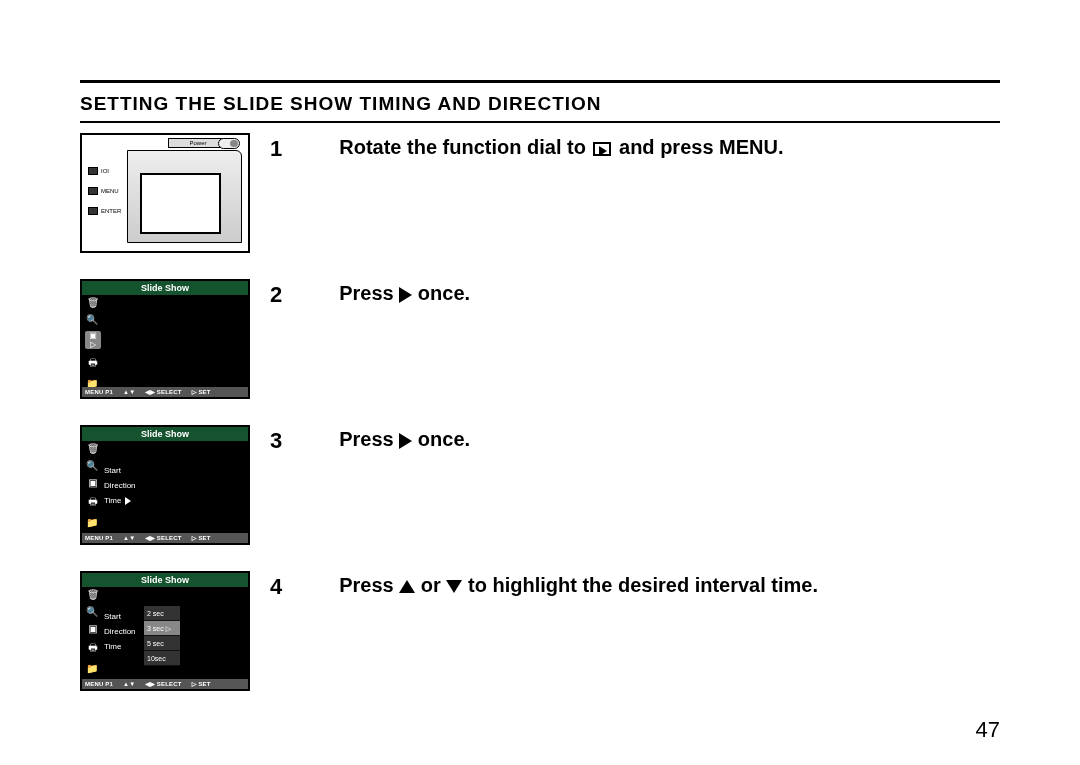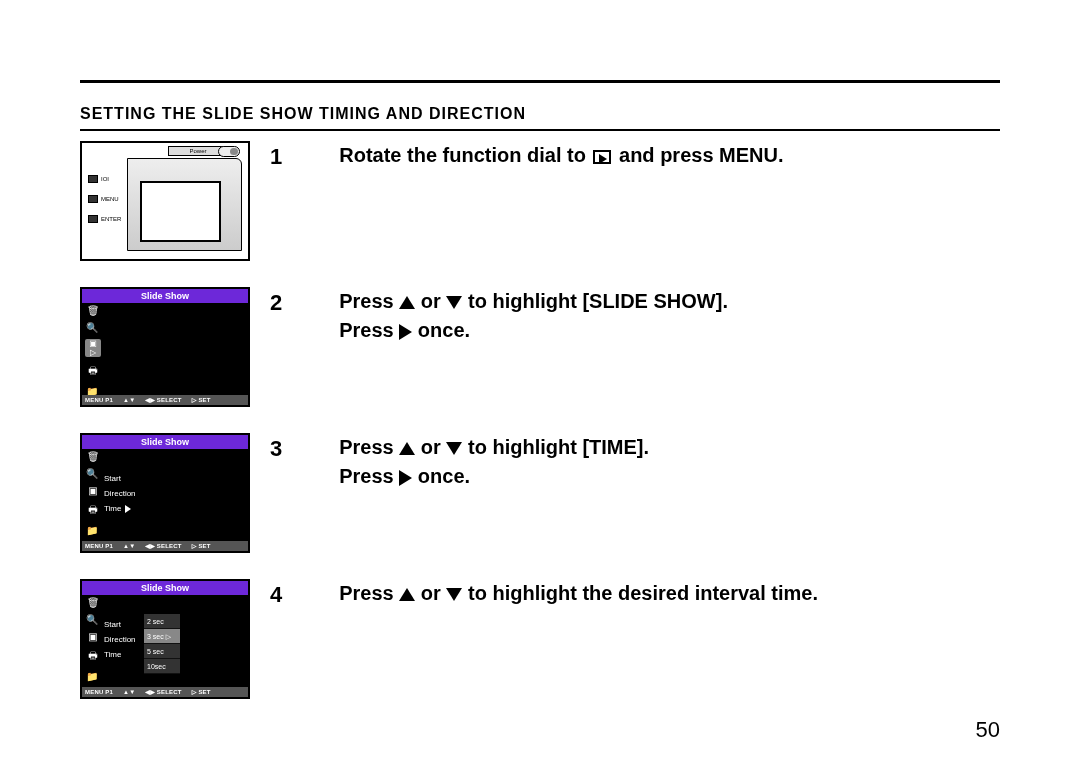--- a/index.html
+++ b/index.html
@@ -11,23 +11,23 @@
     color: #000;
     position: relative;
   }
   .page {
     position: absolute;
     left: 80px; right: 80px; top: 80px; bottom: 40px;
     border-top: 3px solid #000;
   }
   .section-title {
     font-weight: bold;
-    font-size: 16px;
+    font-size: 19px;
     letter-spacing: 1px;
-    margin-top: 22px;
+    margin-top: 10px;
     margin-bottom: 6px;
   }
   .rule { height: 2px; background: #000; margin-bottom: 10px; }
   .content { display: flex; flex-direction: column; gap: 6px; }
   .row {
     display: flex; align-items: flex-start; gap: 20px;
     min-height: 140px;
   }
   .thumb {
     width: 170px; flex: 0 0 170px;
@@ -51,21 +51,21 @@
     border: 2px solid #000; width: 170px; height: 120px;
     position: relative; background: #fff;
   }
   .lcd {
     border: 2px solid #000; width: 170px; height: 120px;
     background: #000; color: #fff;
     position: relative; font-size: 9px;
   }
   .lcd .title {
     position: absolute; left: 0; right: 0; top: 0;
-    text-align: center; background: #6d28d9; height: 14px;
+    text-align: center; background: #14532d; height: 14px;
     line-height: 14px; font-size: 9px; font-weight: bold;
   }
   .lcd .icons {
     position: absolute; left: 3px; top: 16px; width: 16px;
     display: flex; flex-direction: column; gap: 6px;
     font-size: 10px; text-align: center;
   }
   .lcd .icon-hl { background: #888; border-radius: 2px; padding: 0 1px; font-size: 8px; }
   .lcd .foot {
     position: absolute; left: 0; right: 0; bottom: 0;
@@ -199,21 +199,20 @@
               <span>MENU P1</span>
               <span>▲▼</span>
               <span>◀▶  SELECT</span>
               <span>▷ SET</span>
             </div>
         </div>
       </div>
       <div class="instr">
         <div class="num">2</div>
         <div class="txt">
-            <span class="line">Press <span class="tri-u"></span> or <span class="tri-d"></span> to highlight [SLIDE SHOW].</span>
             <span class="line">Press <span class="tri-r"></span> once.</span>
           </div>
       </div>
     </div>
 
     <div class="row">
       <div class="thumb">
         <div class="lcd">
           <div class="title">Slide Show</div>
           <div class="icons">
@@ -239,21 +238,20 @@
               <span>MENU P1</span>
               <span>▲▼</span>
               <span>◀▶  SELECT</span>
               <span>▷ SET</span>
             </div>
         </div>
       </div>
       <div class="instr">
         <div class="num">3</div>
         <div class="txt">
-            <span class="line">Press <span class="tri-u"></span> or <span class="tri-d"></span> to highlight [TIME].</span>
             <span class="line">Press <span class="tri-r"></span> once.</span>
           </div>
       </div>
     </div>
 
     <div class="row">
       <div class="thumb">
         <div class="lcd">
           <div class="title">Slide Show</div>
           <div class="icons">
@@ -292,13 +290,13 @@
         <div class="num">4</div>
         <div class="txt">
             <span class="line">Press <span class="tri-u"></span> or <span class="tri-d"></span> to highlight the desired interval time.</span>
           </div>
       </div>
     </div>
 
   </div>
 </div>
 
-<div class="pagefoot">50</div>
+<div class="pagefoot">47</div>
 
 </body></html>

